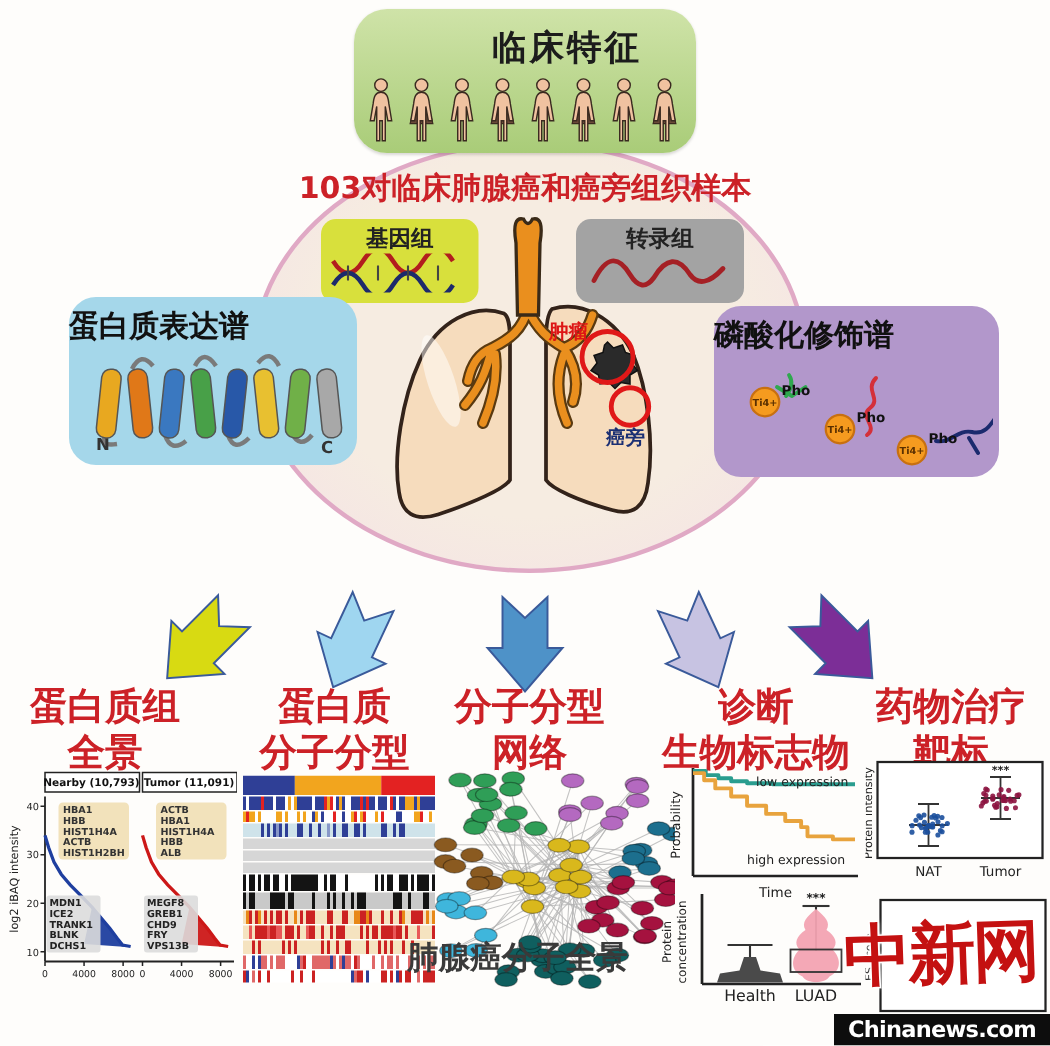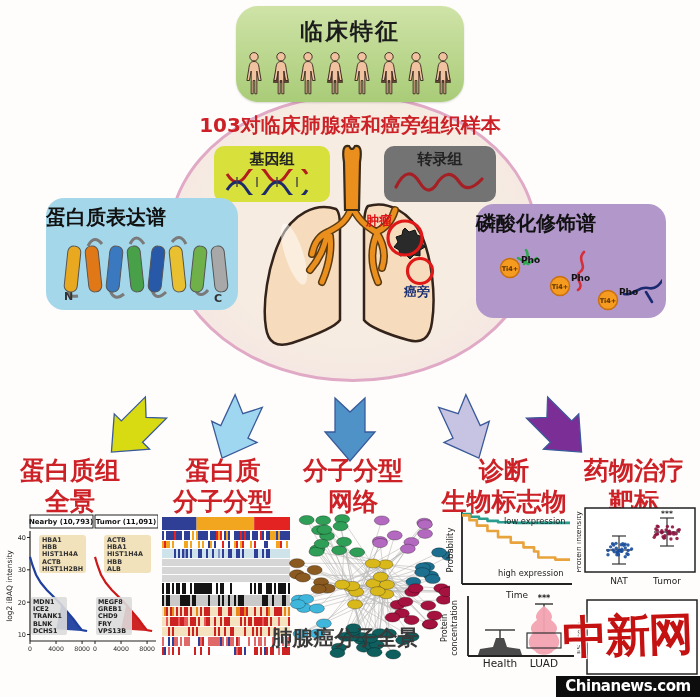--- a/index.html
+++ b/index.html
@@ -1,29 +1,29 @@
 <!DOCTYPE html>
 <html><head>
 <meta charset="utf-8">
 <style>
   html,body{margin:0;padding:0;background:#ffffff;font-family:"DejaVu Sans","Liberation Sans",sans-serif;}
   #canvas{position:relative;width:700px;height:697px;background:#fefdfb;overflow:hidden;}
   .abs{position:absolute;}
   
   .clinical-box{left:236px;top:6px;width:228px;height:96px;border-radius:22px;
     background:linear-gradient(#cfe3a8,#a9cc78);box-shadow:0 1px 2px rgba(0,0,0,.15);}
-  .clinical-title{width:100%;text-align:center;top:10px;font-size:23px;font-weight:bold;color:#1c1c1c;letter-spacing:2px;}
+  .clinical-title{width:100%;text-align:center;top:10px;font-size:23px;font-weight:bold;color:#1c1c1c;letter-spacing:2px;margin-left:28px;}
   
   .main-ellipse{left:168px;top:94px;width:364px;height:282px;border-radius:50%;
     background:radial-gradient(ellipse at 50% 45%, #f6ece1 55%, #f4e0e6 100%);
     border:3px solid #e0a9c5;}
   .main-title{left:180px;top:112px;width:340px;text-align:center;font-size:20px;font-weight:bold;color:#cc2127;}
   .omics-box{height:56px;border-radius:10px;text-align:center;}
-  .genome-box{left:214px;top:146px;width:116px;background:#d8e03c;}
-  .transcriptome-box{left:384px;top:146px;width:112px;background:#737373;}
+  .genome-box{left:214px;top:146px;width:105px;background:#d8e03c;}
+  .transcriptome-box{left:384px;top:146px;width:112px;background:#a3a3a3;}
   .omics-label{display:block;margin-top:4px;font-size:15px;font-weight:bold;color:#222;}
   .tumor-label{left:366px;top:212px;font-size:13px;font-weight:bold;color:#dd1515;}
   .adjacent-label{left:404px;top:283px;font-size:13px;font-weight:bold;color:#1b2f73;}
   
   .protein-box{left:46px;top:198px;width:192px;height:112px;border-radius:18px;background:#a5d7ea;}
   .phospho-box{left:476px;top:204px;width:190px;height:114px;border-radius:18px;background:#b297cb;}
   .side-title{width:100%;top:6px;font-size:20px;font-weight:bold;color:#111;}
   
   .arrow-svg{top:393px;width:80px;height:75px;overflow:visible;}
   .rot45{transform:rotate(45deg);} .rot25{transform:rotate(25deg);}

